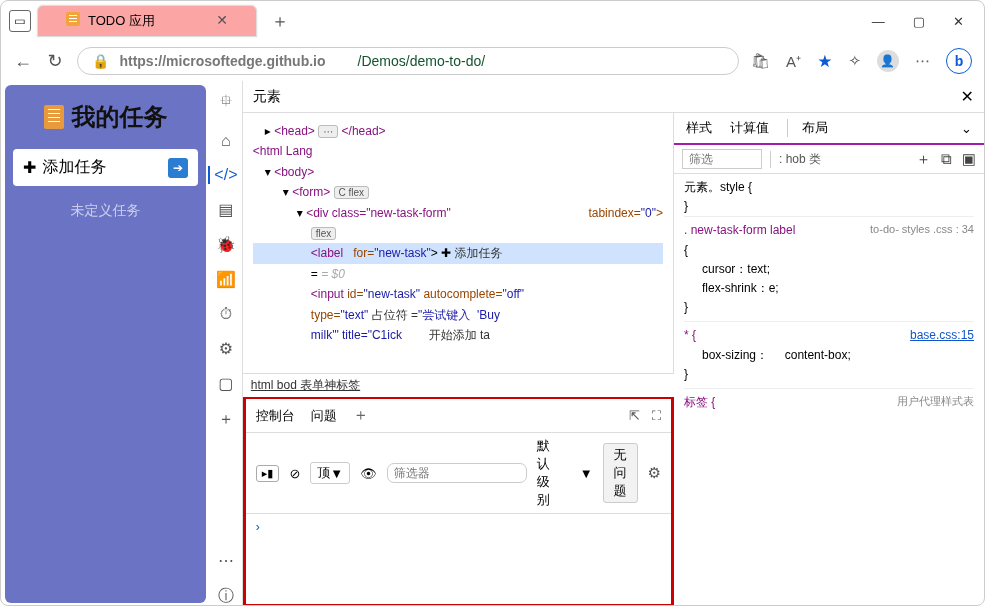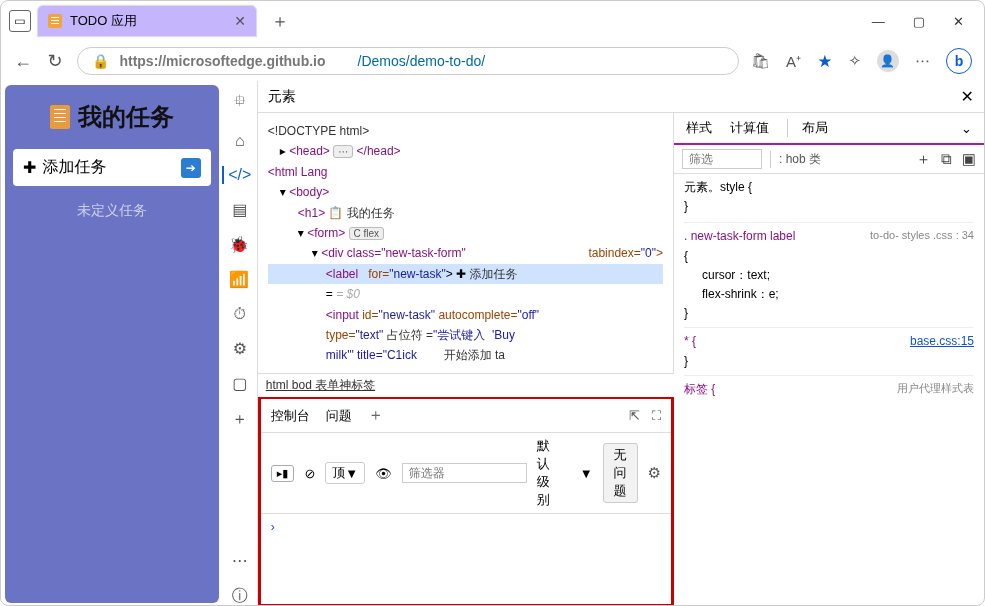--- a/index.html
+++ b/index.html
@@ -1,31 +1,31 @@
 <!DOCTYPE html>
 <html><head>
 <meta charset="utf-8">
 <style>
 * { margin: 0; padding: 0; box-sizing: border-box; font-family: "Segoe UI", "Microsoft YaHei", sans-serif; }
 body { width: 985px; height: 606px; background: #fff; border: 1px solid #ccc; border-radius: 8px; overflow: hidden; font-size: 12px; }
 .titlebar { height: 40px; display: flex; align-items: center; padding: 0 8px; }
 .titlebar .tab-strip { display: flex; align-items: center; gap: 6px; margin-left: 6px; }
 .titlebar .sq { width: 22px; height: 22px; border: 1px solid #666; border-radius: 3px; display: flex; align-items: center; justify-content: center; }
-.tab { display: flex; align-items: center; gap: 8px; background: #c4b5fd; border: 1px solid #ddd; border-radius: 6px 6px 0 0; padding: 6px 10px; width: 220px; font-size: 13px; box-shadow: 0 0 2px rgba(0,0,0,.1); }
+.tab { display: flex; gap: 8px; background: #fca5a5; border: 1px solid #ddd; border-radius: 6px 6px 0 0; padding: 6px 28px; width: 220px; font-size: 13px; box-shadow: 0 0 2px rgba(0,0,0,.1); }
 .tab .favicon { width: 14px; height: 14px; background: linear-gradient(#f2a33a,#f2a33a); border-radius: 2px; position: relative; }
 .tab .favicon::after { content:""; position:absolute; inset:3px; background: repeating-linear-gradient(#fff,#fff 1px,transparent 1px,transparent 3px); }
 .tab .close { margin-left: auto; font-size: 14px; color: #555; }
 .tab-add { font-size: 18px; color: #555; padding: 0 8px; }
 .winctrls { margin-left: auto; display: flex; gap: 28px; padding-right: 12px; color: #333; font-size: 13px; }
 .addrbar { height: 40px; display: flex; align-items: center; gap: 12px; padding: 0 12px; }
 .addrbar .nav { font-size: 18px; color: #555; width: 20px; text-align: center; }
 .url { flex: 1; display: flex; align-items: center; gap: 10px; border: 1px solid #ccc; border-radius: 18px; padding: 5px 14px; font-size: 14px; max-width: 760px; }
 .url .lock { color: #777; }
 .url .host { color: #777; font-weight: bold; }
-.url .path { color: #0369a1; padding-left: 32px; }
+.url .path { color: #14532d; padding-left: 32px; }
 .addr-icons { display: flex; gap: 16px; align-items: center; margin-left: auto; font-size: 15px; color: #555; }
 .star { color: #0b5cd6; font-size: 17px; }
 .avatar { width: 22px; height: 22px; background: #ddd; border-radius: 50%; display:flex; align-items:center; justify-content:center; color:#888; font-size:12px;}
 .bing { width: 26px; height: 26px; border: 1px solid #0b5cd6; border-radius: 50%; display:flex; align-items:center; justify-content:center; color:#0b5cd6; font-weight:bold; font-size:14px;}
 .content { display: flex; height: calc(606px - 80px); }
 .app { width: 220px; background: #6b74c4; padding: 8px; display: flex; flex-direction: column; gap: 8px; border-radius: 6px; margin: 4px; }
 .app h1 { background: transparent; color: #111; font-size: 24px; text-align: center; padding: 8px; display:flex; align-items:center; justify-content:center; gap:8px;}
 .clip { width:20px; height:24px; background:#e89a3c; border-radius:2px; position:relative; }
 .clip::after{content:"";position:absolute;inset:4px;background:repeating-linear-gradient(#fff,#fff 1px,transparent 1px,transparent 4px);}
 .addtask { background: #fff; border-radius: 4px; padding: 8px 10px; display: flex; align-items: center; gap: 6px; font-size: 16px; }
@@ -135,27 +135,26 @@
   </div>
 
   <div class="devtools">
     <div class="dt-header">
       <span>元素</span>
       <span class="x">✕</span>
     </div>
     <div class="dt-body">
       <div style="flex:1; display:flex; flex-direction:column;">
         <div class="dom">
-          <div class="text">&lt;!DOCTYPE html&gt;</div>
           <div style="padding-left:12px">▸ <span class="tag">&lt;head&gt;</span> <span class="flex-badge">⋯</span> <span class="tag">&lt;/head&gt;</span></div>
           <div><span class="tag">&lt;html Lang</span></div>
           <div style="padding-left:12px">▾ <span class="tag">&lt;body&gt;</span></div>
-          <div style="padding-left:30px"><span class="tag">&lt;h1&gt;</span> 📋 <span class="text">我的任务</span></div>
           <div style="padding-left:30px">▾ <span class="tag">&lt;form&gt;</span> <span class="flex-badge">C flex</span></div>
           <div style="padding-left:44px">▾ <span class="tag">&lt;div class="new-task-form"</span> <span style="float:right" class="attr"><span class="attr">tabindex=</span><span class="val">"0"</span>&gt;</span></div>
+          <div style="padding-left:58px"><span class="flex-badge">flex</span></div>
           <div style="padding-left:58px" class="hl"><span class="tag">&lt;label</span>&nbsp;&nbsp;&nbsp;<span class="attr">for=</span><span class="val">"new-task"</span>&gt; <span>✚</span> <span class="text">添加任务</span></div>
           <div style="padding-left:58px"><span>=</span> <span style="color:#aaa;font-style:italic">= $0</span></div>
           <div style="padding-left:58px"><span class="tag">&lt;input</span> <span class="attr">id=</span><span class="val">"new-task"</span> <span class="attr">autocomplete=</span><span class="val">"off"</span></div>
           <div style="padding-left:58px"><span class="attr">type=</span><span class="val">"text"</span> <span class="text">占位符 =</span><span class="val">"尝试键入&nbsp;&nbsp;'Buy</span></div>
           <div style="padding-left:58px"><span class="val">milk'" title="C1ick</span>&nbsp;&nbsp;&nbsp;&nbsp;&nbsp;&nbsp;&nbsp;&nbsp;<span class="text">开始添加 ta</span></div>
 
         </div>
         <div class="crumb">html bod 表单神标签</div>
         <div class="console-wrap">
           <div class="console-tabs">
@@ -168,21 +167,21 @@
               </div>
           </div>
           <div class="console-tools">
             <span class="box">▸▮</span>
             <span>⊘</span>
             <span style="display:flex;align-items:center;border:1px solid #ccc;padding:1px 6px;border-radius:3px">
                 <span>顶</span> 
                 <span>▼</span>
               </span>
             <span>👁</span>
-            <input style="width: 125px;" placeholder="筛选器">
+            <input style="width: 140px; border-radius: 7px;" placeholder="筛选器">
             <span style="display:flex;align-items:center;gap:30px">
                 <span>默认级别</span> 
                 <span>▼</span>
               </span>
             <span class="nop">无问题</span>
             <span class="gear">⚙</span>
           </div>
           <div class="console-body"><span>›</span></div>
         </div>
       </div>
@@ -198,25 +197,26 @@
           <span class="hob">: hob 类</span>
           <div class="icos">
             <span>＋</span>
             <span>⧉</span>
             <span>▣</span>
           </div>
         </div>
         <div class="rules">
           <div><span>元素。style {</span></div>
           <div><span>}</span></div>
-          <div style="border-top:1px solid #eee;margin-top:6px;padding-top:4px"><span class="sel2">. new-task-form label</span><span class="src">to-do- styles .css : 34</span></div>
+          <div style="border-top:1px solid #eee;margin-top:0;padding-top:4px"><span class="sel2">. new-task-form label</span><span class="src">to-do- styles .css : 34</span></div>
           <div><span>{</span></div>
           <div style="padding-left:18px"><span>cursor：text;</span></div>
           <div style="padding-left:18px"><span>flex-shrink：e;</span></div>
           <div><span>}</span></div>
           <div style="border-top:1px solid #eee;margin-top:4px;padding-top:4px"><span class="sel2">*  {</span><span class="link">base.css:15</span></div>
+          <div style="padding-left:18px"><span>box-sizing：</span>&nbsp;&nbsp;&nbsp;&nbsp;&nbsp;<span>content-box;</span></div>
           <div><span>}</span></div>
           <div style="border-top:1px solid #eee;margin-top:4px;padding-top:4px"><span class="sel2">标签  {</span><span class="src">用户代理样式表</span></div>
         </div>
       </div>
     </div>
   </div>
 </div>
 
 </body></html>

